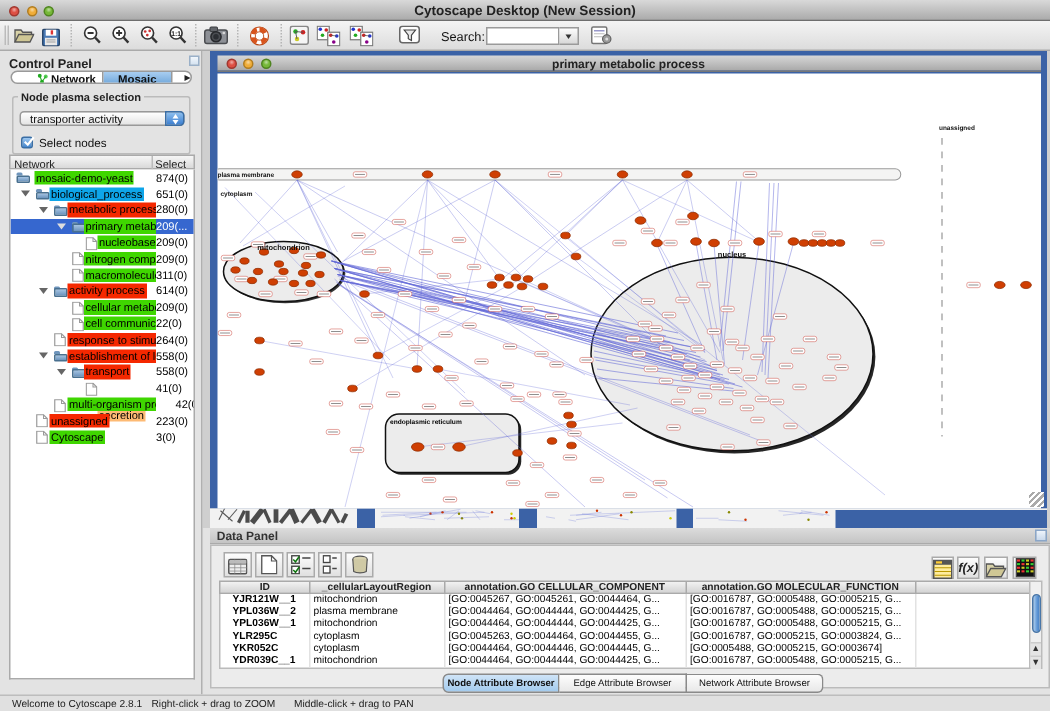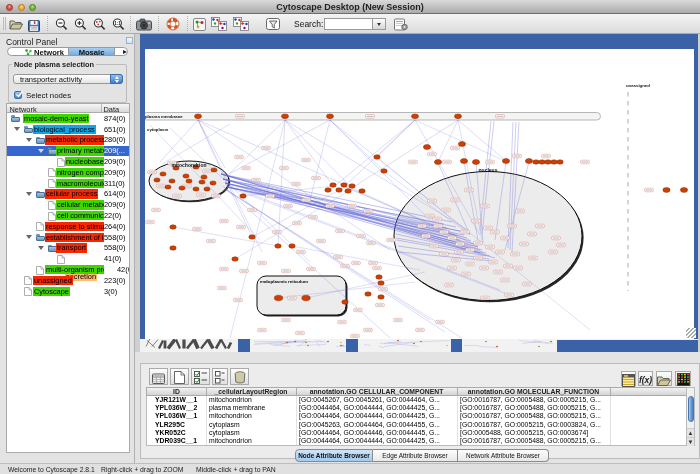--- a/index.html
+++ b/index.html
@@ -117,20 +117,26 @@
           <line x1="2" y1="5.5" x2="9" y2="5.5" stroke="#bbb" stroke-width="0.8"></line>
           <line x1="2" y1="7.5" x2="9" y2="7.5" stroke="#bbb" stroke-width="0.8"></line>
           <circle cx="10.5" cy="9" r="2.8" fill="#9a9a9a" stroke="#555" stroke-width="0.7"></circle>
           <circle cx="10.5" cy="9" r="1" fill="#ddd"></circle>
         </svg></div>
 </div>
 
 <div class="abs" style="left:135px;top:33.5px;width:565px;height:318.5px;background:#cfcfcf"></div>
 
 <div class="abs" style="left:140px;top:33.5px;width:558px;height:305px;background:#3b62a6;"></div>
+<div class="abs" style="left:144.5px;top:36.5px;width:549.5px;height:11px;background:linear-gradient(#d7d7d7,#a9a9a9);border-bottom:1px solid #777">
+  <div style="position:absolute;left:6.0px;top:2.0px;width:7px;height:7px;border-radius:50%;background:radial-gradient(circle at 50% 30%, #fff8 0%, transparent 45%), #dd4f43;border:0.6px solid #a03830;box-sizing:border-box"></div>
+      <div style="position:absolute;left:17.5px;top:2.0px;width:7px;height:7px;border-radius:50%;background:radial-gradient(circle at 50% 30%, #fff8 0%, transparent 45%), #f0ad38;border:0.6px solid #b07c20;box-sizing:border-box"></div>
+      <div style="position:absolute;left:29.0px;top:2.0px;width:7px;height:7px;border-radius:50%;background:radial-gradient(circle at 50% 30%, #fff8 0%, transparent 45%), #76b838;border:0.6px solid #4f8420;box-sizing:border-box"></div>
+  <div class="abs" style="left:0;top:1px;width:549px;text-align:center;font-size:8px;font-weight:bold;color:#222">primary metabolic process</div>
+</div>
 <div class="abs" style="left:144.5px;top:48.5px;width:549.5px;height:290px;background:#fff;overflow:hidden">
   <div class="abs" style="left:-144.5px;top:-48.5px">
     <svg width="700" height="345" viewBox="0 0 700 345">
           <rect x="142.5" y="112.5" width="458" height="7.5" rx="3.7" fill="#f4f4f3" stroke="#9a9a9a" stroke-width="0.7"></rect>
           <ellipse cx="189" cy="181" rx="40" ry="20" fill="#141414" opacity="0.85" transform="translate(1.2,1.2)"></ellipse>
           <ellipse cx="189" cy="181" rx="40" ry="20" fill="#ececec" stroke="#111" stroke-width="1"></ellipse>
           <ellipse cx="488" cy="236" rx="94" ry="64.5" fill="#101010" opacity="0.9" transform="translate(1.6,1.8)"></ellipse>
           <ellipse cx="488" cy="236" rx="94" ry="64.5" fill="#ececec" stroke="#111" stroke-width="1"></ellipse>
           <rect x="257" y="276" width="89" height="39" rx="9" fill="#101010" opacity="0.9" transform="translate(1.5,1.5)"></rect>
           <rect x="257" y="276" width="89" height="39" rx="9" fill="#ececec" stroke="#111" stroke-width="1"></rect>
@@ -597,21 +603,21 @@
         <circle cx="551" cy="341" r="0.8" fill="#c30"></circle>
         <circle cx="539" cy="346" r="0.8" fill="#880"></circle>
       </svg>
   <div class="abs" style="left:98px;top:0;width:12px;height:13px;background:#3b62a6"></div>
   <div class="abs" style="left:206px;top:0;width:12px;height:13px;background:#3b62a6"></div>
   <div class="abs" style="left:311px;top:0;width:11px;height:13px;background:#3b62a6"></div>
   <div class="abs" style="left:417px;top:1.5px;width:141px;height:11.5px;background:#3b62a6"></div>
 </div>
 
 <div class="abs" style="left:0;top:33.5px;width:135px;height:429.5px;background:#e3e3e3;border-right:1px solid #b0b0b0">
-  <div class="abs" style="left:6px;top:3px;font-size:8.5px;font-weight:normal;color:#222">Control Panel</div>
+  <div class="abs" style="left:6px;top:3px;font-size:8.5px;font-weight:bold;color:#222">Control Panel</div>
   <div class="abs" style="left:126px;top:3px;width:7px;height:7px;border:1px solid #9ab0c8;background:linear-gradient(#f2f7fc,#d4e2f0)"></div>
 
   <div class="abs" style="left:7px;top:13px;width:121px;height:9.5px;background:#fff;border:1px solid #9a9a9a;border-radius:5px;overflow:hidden">
     <div class="abs" style="left:61px;top:0;width:45px;height:9.5px;background:linear-gradient(#a8cdf0,#6aa3d8)"></div>
     <div class="abs" style="left:106px;top:0;width:1px;height:9.5px;background:#9a9a9a"></div>
     <div class="abs" style="left:60px;top:0;width:1px;height:9.5px;background:#9a9a9a"></div>
     <svg class="abs" style="left:17px;top:1.5px" width="7" height="7" viewBox="0 0 7 7">
           <circle cx="1.5" cy="1.5" r="1.3" fill="#2a2"></circle>
           <circle cx="5.5" cy="2" r="1.3" fill="#5c5"></circle>
           <circle cx="3" cy="5.5" r="1.3" fill="#2a2"></circle>
@@ -634,21 +640,21 @@
   </div>
 
   <div class="abs" style="left:14px;top:57.5px;width:8px;height:8px;background:linear-gradient(#9cc7f0,#4787cd);border:1px solid #3a6ea5;border-radius:2px"></div>
   <svg class="abs" style="left:14.5px;top:56.5px" width="9" height="9" viewBox="0 0 9 9">
         <path d="M1.5 4.5 L3.5 6.5 L7.5 1.5" fill="none" stroke="#fff" stroke-width="1.4"></path>
       </svg>
   <div class="abs" style="left:26px;top:57.5px;font-size:7.8px;color:#111">Select nodes</div>
 
   <div class="abs" style="left:5.5px;top:69.5px;width:124px;height:9.5px;background:linear-gradient(#f6f6f6,#d9d9d9);border:1px solid #aaa">
     <div class="abs" style="left:3px;top:0.8px;font-size:7.4px;color:#222">Network</div>
-    <div class="abs" style="left:97px;top:0.8px;font-size:7.4px;color:#222">Data</div>
+    <div class="abs" style="left:97px;top:0.8px;font-size:7.4px;color:#222">Select</div>
     <div class="abs" style="left:94.5px;top:0;width:1px;height:9.5px;background:#bbb"></div>
   </div>
   <div class="abs" style="left:5.5px;top:79px;width:124px;height:340px;background:#fff;border:1px solid #aaa;border-top:none;overflow:hidden">
     <div class="abs" style="left:0.5px;top:0px">
           <div style="position:absolute;left:4px;top:2.7px;width:9px;height:7px;">
             <div style="position:absolute;left:0;top:0;width:4px;height:2px;background:#6f95bc;border-radius:1px 1px 0 0"></div>
             <div style="position:absolute;left:0;top:1.5px;width:9px;height:5.5px;background:linear-gradient(#a6c4e2,#6b93bd);border:0.5px solid #49708f;border-radius:1px"></div>
           </div>
           <div style="position:absolute;left:16px;top:1.3px;height:9.4px;line-height:9.4px;background:#3fd600;padding:0 1px;font-size:7.4px;color:#000;white-space:nowrap;max-width:81px;overflow:hidden">mosaic-demo-yeast</div>
           <div style="position:absolute;left:97px;top:1.3px;height:9.4px;line-height:9.4px;font-size:7.4px;color:#000;white-space:nowrap">874(0)</div>
@@ -690,21 +696,21 @@
             <path d="M0.5 0.5 L5 0.5 L7.5 3 L7.5 8.5 L0.5 8.5 Z" fill="#fff" stroke="#9a9a9a" stroke-width="0.8"></path>
             <path d="M5 0.5 L5 3 L7.5 3" fill="none" stroke="#9a9a9a" stroke-width="0.7"></path>
           </svg>
           <div style="position:absolute;left:49px;top:66.1px;height:9.4px;line-height:9.4px;background:#3fd600;padding:0 1px;font-size:7.4px;color:#000;white-space:nowrap;max-width:48px;overflow:hidden">macromolecule</div>
           <div style="position:absolute;left:97px;top:66.1px;height:9.4px;line-height:9.4px;font-size:7.4px;color:#000;white-space:nowrap">311(0)</div>
           <div style="position:absolute;left:19px;top:79.30000000000001px;width:0;height:0;border-left:3.5px solid transparent;border-right:3.5px solid transparent;border-top:4.5px solid #666"></div>
           <div style="position:absolute;left:29px;top:78.30000000000001px;width:9px;height:7px;">
             <div style="position:absolute;left:0;top:0;width:4px;height:2px;background:#6f95bc;border-radius:1px 1px 0 0"></div>
             <div style="position:absolute;left:0;top:1.5px;width:9px;height:5.5px;background:linear-gradient(#a6c4e2,#6b93bd);border:0.5px solid #49708f;border-radius:1px"></div>
           </div>
-          <div style="position:absolute;left:38px;top:76.9px;height:9.4px;line-height:9.4px;background:#f52800;padding:0 1px;font-size:7.4px;color:#000;white-space:nowrap;max-width:59px;overflow:hidden">cellular process</div>
+          <div style="position:absolute;left:38px;top:76.9px;height:9.4px;line-height:9.4px;background:#f52800;padding:0 1px;font-size:7.4px;color:#000;white-space:nowrap;max-width:59px;overflow:hidden">activity process</div>
           <div style="position:absolute;left:97px;top:76.9px;height:9.4px;line-height:9.4px;font-size:7.4px;color:#000;white-space:nowrap">614(0)</div>
           <svg style="position:absolute;left:41px;top:88.30000000000001px" width="8" height="9" viewBox="0 0 8 9">
             <path d="M0.5 0.5 L5 0.5 L7.5 3 L7.5 8.5 L0.5 8.5 Z" fill="#fff" stroke="#9a9a9a" stroke-width="0.8"></path>
             <path d="M5 0.5 L5 3 L7.5 3" fill="none" stroke="#9a9a9a" stroke-width="0.7"></path>
           </svg>
           <div style="position:absolute;left:49px;top:87.7px;height:9.4px;line-height:9.4px;background:#3fd600;padding:0 1px;font-size:7.4px;color:#000;white-space:nowrap;max-width:48px;overflow:hidden">cellular metabo</div>
           <div style="position:absolute;left:97px;top:87.7px;height:9.4px;line-height:9.4px;font-size:7.4px;color:#000;white-space:nowrap">209(0)</div>
           <svg style="position:absolute;left:41px;top:99.10000000000001px" width="8" height="9" viewBox="0 0 8 9">
             <path d="M0.5 0.5 L5 0.5 L7.5 3 L7.5 8.5 L0.5 8.5 Z" fill="#fff" stroke="#9a9a9a" stroke-width="0.8"></path>
             <path d="M5 0.5 L5 3 L7.5 3" fill="none" stroke="#9a9a9a" stroke-width="0.7"></path>
@@ -753,20 +759,24 @@
             <path d="M0.5 0.5 L5 0.5 L7.5 3 L7.5 8.5 L0.5 8.5 Z" fill="#fff" stroke="#9a9a9a" stroke-width="0.8"></path>
             <path d="M5 0.5 L5 3 L7.5 3" fill="none" stroke="#9a9a9a" stroke-width="0.7"></path>
           </svg>
           <div style="position:absolute;left:26px;top:174.1px;height:9.4px;line-height:9.4px;background:#3fd600;padding:0 1px;font-size:7.4px;color:#000;white-space:nowrap;max-width:71px;overflow:hidden">Cytoscape</div>
           <div style="position:absolute;left:97px;top:174.1px;height:9.4px;line-height:9.4px;font-size:7.4px;color:#000;white-space:nowrap">3(0)</div>
         </div>
   </div>
 </div>
 
 <div class="abs" style="left:136px;top:352px;width:564px;height:111px;background:#e3e3e3">
+  <div class="abs" style="left:4px;top:0;width:560px;height:10.5px;background:linear-gradient(#dcdcdc,#c4c4c4);border-bottom:1px solid #aaa">
+    <div class="abs" style="left:4.5px;top:1px;font-size:8px;font-weight:bold;color:#333">Data Panel</div>
+    <div class="abs" style="left:550px;top:1px;width:8px;height:8px;border:1px solid #8aa6c8;background:linear-gradient(#eef4fb,#c9d9ec)"></div>
+  </div>
   <div class="abs" style="left:4px;top:10.5px;width:560px;height:96px;background:#ececec;border:1px solid #bbb">
 
     <div class="abs" style="left:8px;top:4px;width:19px;height:17px;background:linear-gradient(#fdfdfd,#e0e0e0);border:1px solid #aaa;text-align:center;padding-top:2px"><svg width="13" height="12" viewBox="0 0 13 12">
             <rect x="0.5" y="1" width="12" height="9.5" rx="1" fill="#eee" stroke="#555"></rect>
             <line x1="0.5" y1="4" x2="12.5" y2="4" stroke="#555" stroke-width="0.7"></line>
             <line x1="0.5" y1="6.5" x2="12.5" y2="6.5" stroke="#888" stroke-width="0.5"></line>
             <line x1="0.5" y1="8.7" x2="12.5" y2="8.7" stroke="#888" stroke-width="0.5"></line>
             <line x1="4.5" y1="1" x2="4.5" y2="10.5" stroke="#888" stroke-width="0.5"></line>
             <line x1="8.5" y1="1" x2="8.5" y2="10.5" stroke="#888" stroke-width="0.5"></line>
             <rect x="1.2" y="1.5" width="11" height="2" fill="#bbb"></rect>

